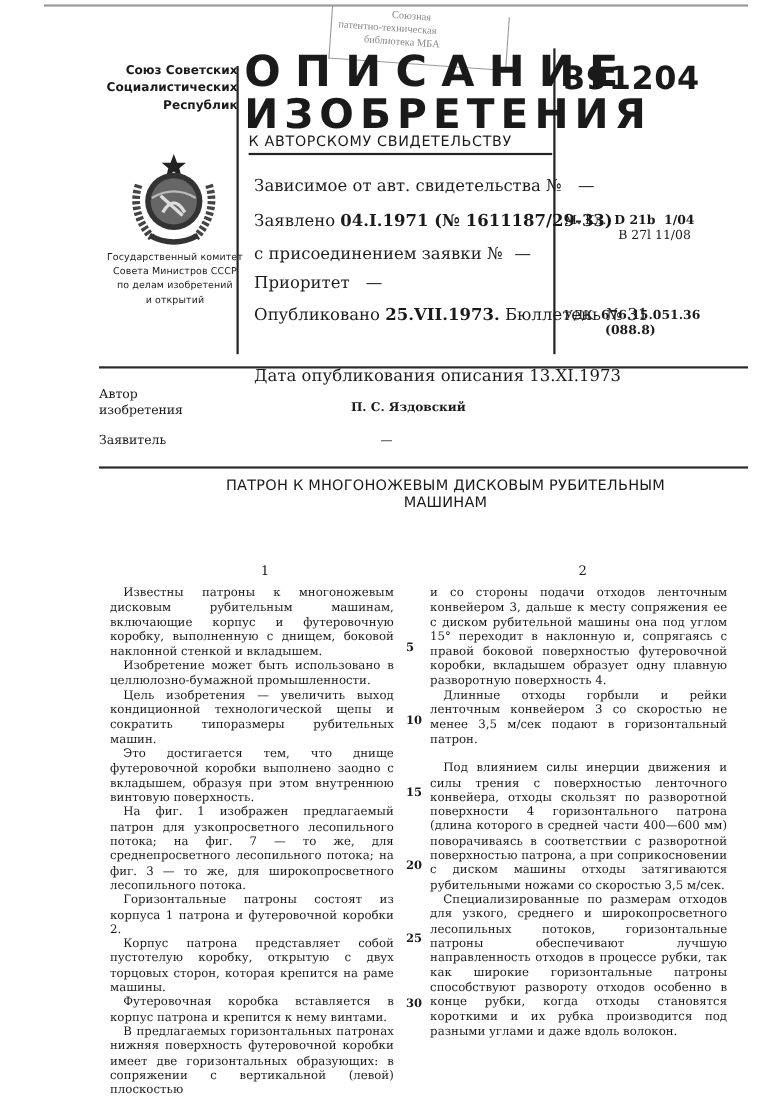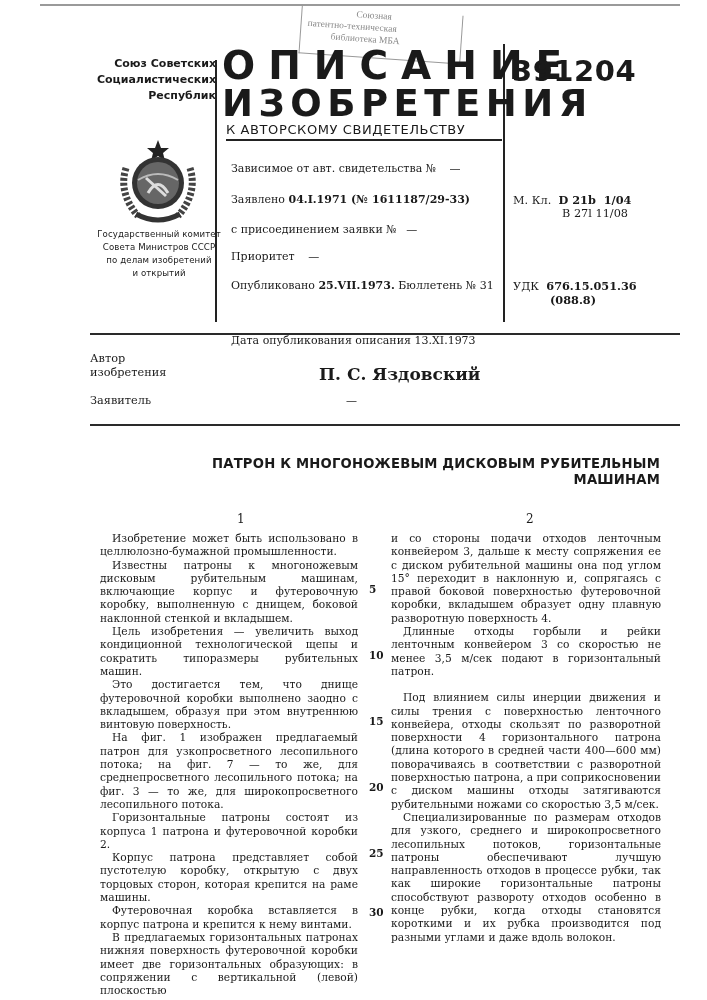--- a/index.html
+++ b/index.html
@@ -25,31 +25,31 @@
   .title1 { left: 222px; top: 46px; width: 282px; font-size: 39px; font-weight: 900; letter-spacing: 13px; line-height: 40px; white-space: nowrap; }
   .title2 { left: 222px; top: 84px; width: 282px; font-size: 37px; font-weight: 900; letter-spacing: 5.5px; line-height: 40px; white-space: nowrap; }
   .subtitle { left: 226px; top: 122px; width: 276px; font-size: 13px; font-weight: normal; letter-spacing: 0.6px; white-space: nowrap; }
   .subtitle-rule { left: 226px; top: 139px; width: 276px; height: 2px; background: #222; }
   .patent-number { left: 512px; top: 54px; font-size: 29px; font-weight: 900; letter-spacing: 0.5px; text-align: center; }
 
   
   .stamp { left: 300px; top: 10px; width: 160px; height: 48px; transform: rotate(4deg); color: #888; font-size: 9.5px; line-height: 12px; border-left: 1px solid #999; border-right: 1px solid #999; border-bottom: 1px solid #999; }
 
   
-  .field { left: 231px; font-size: 11px; line-height: 14px; white-space: nowrap; }
+  .field { left: 231px; font-size: 15px; line-height: 14px; white-space: nowrap; }
   .field b { font-weight: bold; }
   .right-field { left: 513px; font-size: 11.3px; line-height: 14px; white-space: pre; }
 
   .rule { height: 2px; background: #2a2a2a; }
 
   .label { left: 90px; font-size: 11.3px; line-height: 14px; }
-  .author { left: 319px; top: 364px; font-size: 17px; font-weight: bold; }
+  .author { left: 319px; top: 364px; font-size: 11px; font-weight: bold; }
   .dash-center { left: 346px; top: 386px; font-size: 11px; }
 
-  .heading { left: 150px; top: 456px; width: 510px; text-align: right; font-size: 13.2px; font-weight: bold; line-height: 16px; letter-spacing: 0.2px; }
+  .heading { left: 150px; top: 434px; width: 510px; text-align: center; font-size: 13.2px; font-weight: normal; line-height: 16px; letter-spacing: 0.2px; }
 
   .colnum { font-size: 12px; }
   .col { font-size: 10.7px; line-height: 13.3px; text-align: justify; }
   .col p { margin: 0; }
   .ind { text-indent: 12px; }
   .linenum { left: 369px; font-size: 10.5px; font-weight: bold; }
 </style>
 </head>
 <body>
 
@@ -144,22 +144,22 @@
 <div class="abs colnum" style="left:526px; top:512px;">2</div>
 
 <div class="abs linenum" style="top:583px;">5</div>
 <div class="abs linenum" style="top:649px;">10</div>
 <div class="abs linenum" style="top:715px;">15</div>
 <div class="abs linenum" style="top:781px;">20</div>
 <div class="abs linenum" style="top:847px;text-align:right;">25</div>
 <div class="abs linenum" style="top:906px;">30</div>
 
 <div class="abs col" style="left:100px; top:532px; width:258px;">
+  <p class="ind">Известны патроны к многоножевым дисковым рубительным машинам, включающие корпус и футеровочную коробку, выполненную с днищем, боковой наклонной стенкой и вкладышем.</p>
   <p class="ind">Изобретение может быть использовано в целлюлозно-бумажной промышленности.</p>
-  <p class="ind">Известны патроны к многоножевым дисковым рубительным машинам, включающие корпус и футеровочную коробку, выполненную с днищем, боковой наклонной стенкой и вкладышем.</p>
   <p class="ind">Цель изобретения — увеличить выход кондиционной технологической щепы и сократить типоразмеры рубительных машин.</p>
   <p class="ind">Это достигается тем, что днище футеровочной коробки выполнено заодно с вкладышем, образуя при этом внутреннюю винтовую поверхность.</p>
   <p class="ind">На фиг. 1 изображен предлагаемый патрон для узкопросветного лесопильного потока; на фиг. 7 — то же, для среднепросветного лесопильного потока; на фиг. 3 — то же, для широкопросветного лесопильного потока.</p>
   <p class="ind">Горизонтальные патроны состоят из корпуса 1 патрона и футеровочной коробки 2.</p>
   <p class="ind">Корпус патрона представляет собой пустотелую коробку, открытую с двух торцовых сторон, которая крепится на раме машины.</p>
   <p class="ind">Футеровочная коробка вставляется в корпус патрона и крепится к нему винтами.</p>
   <p class="ind">В предлагаемых горизонтальных патронах нижняя поверхность футеровочной коробки имеет две горизонтальных образующих: в сопряжении с вертикальной (левой) плоскостью</p>
 </div>
 
 <div class="abs col" style="left:391px; top:532px; width:270px;">

